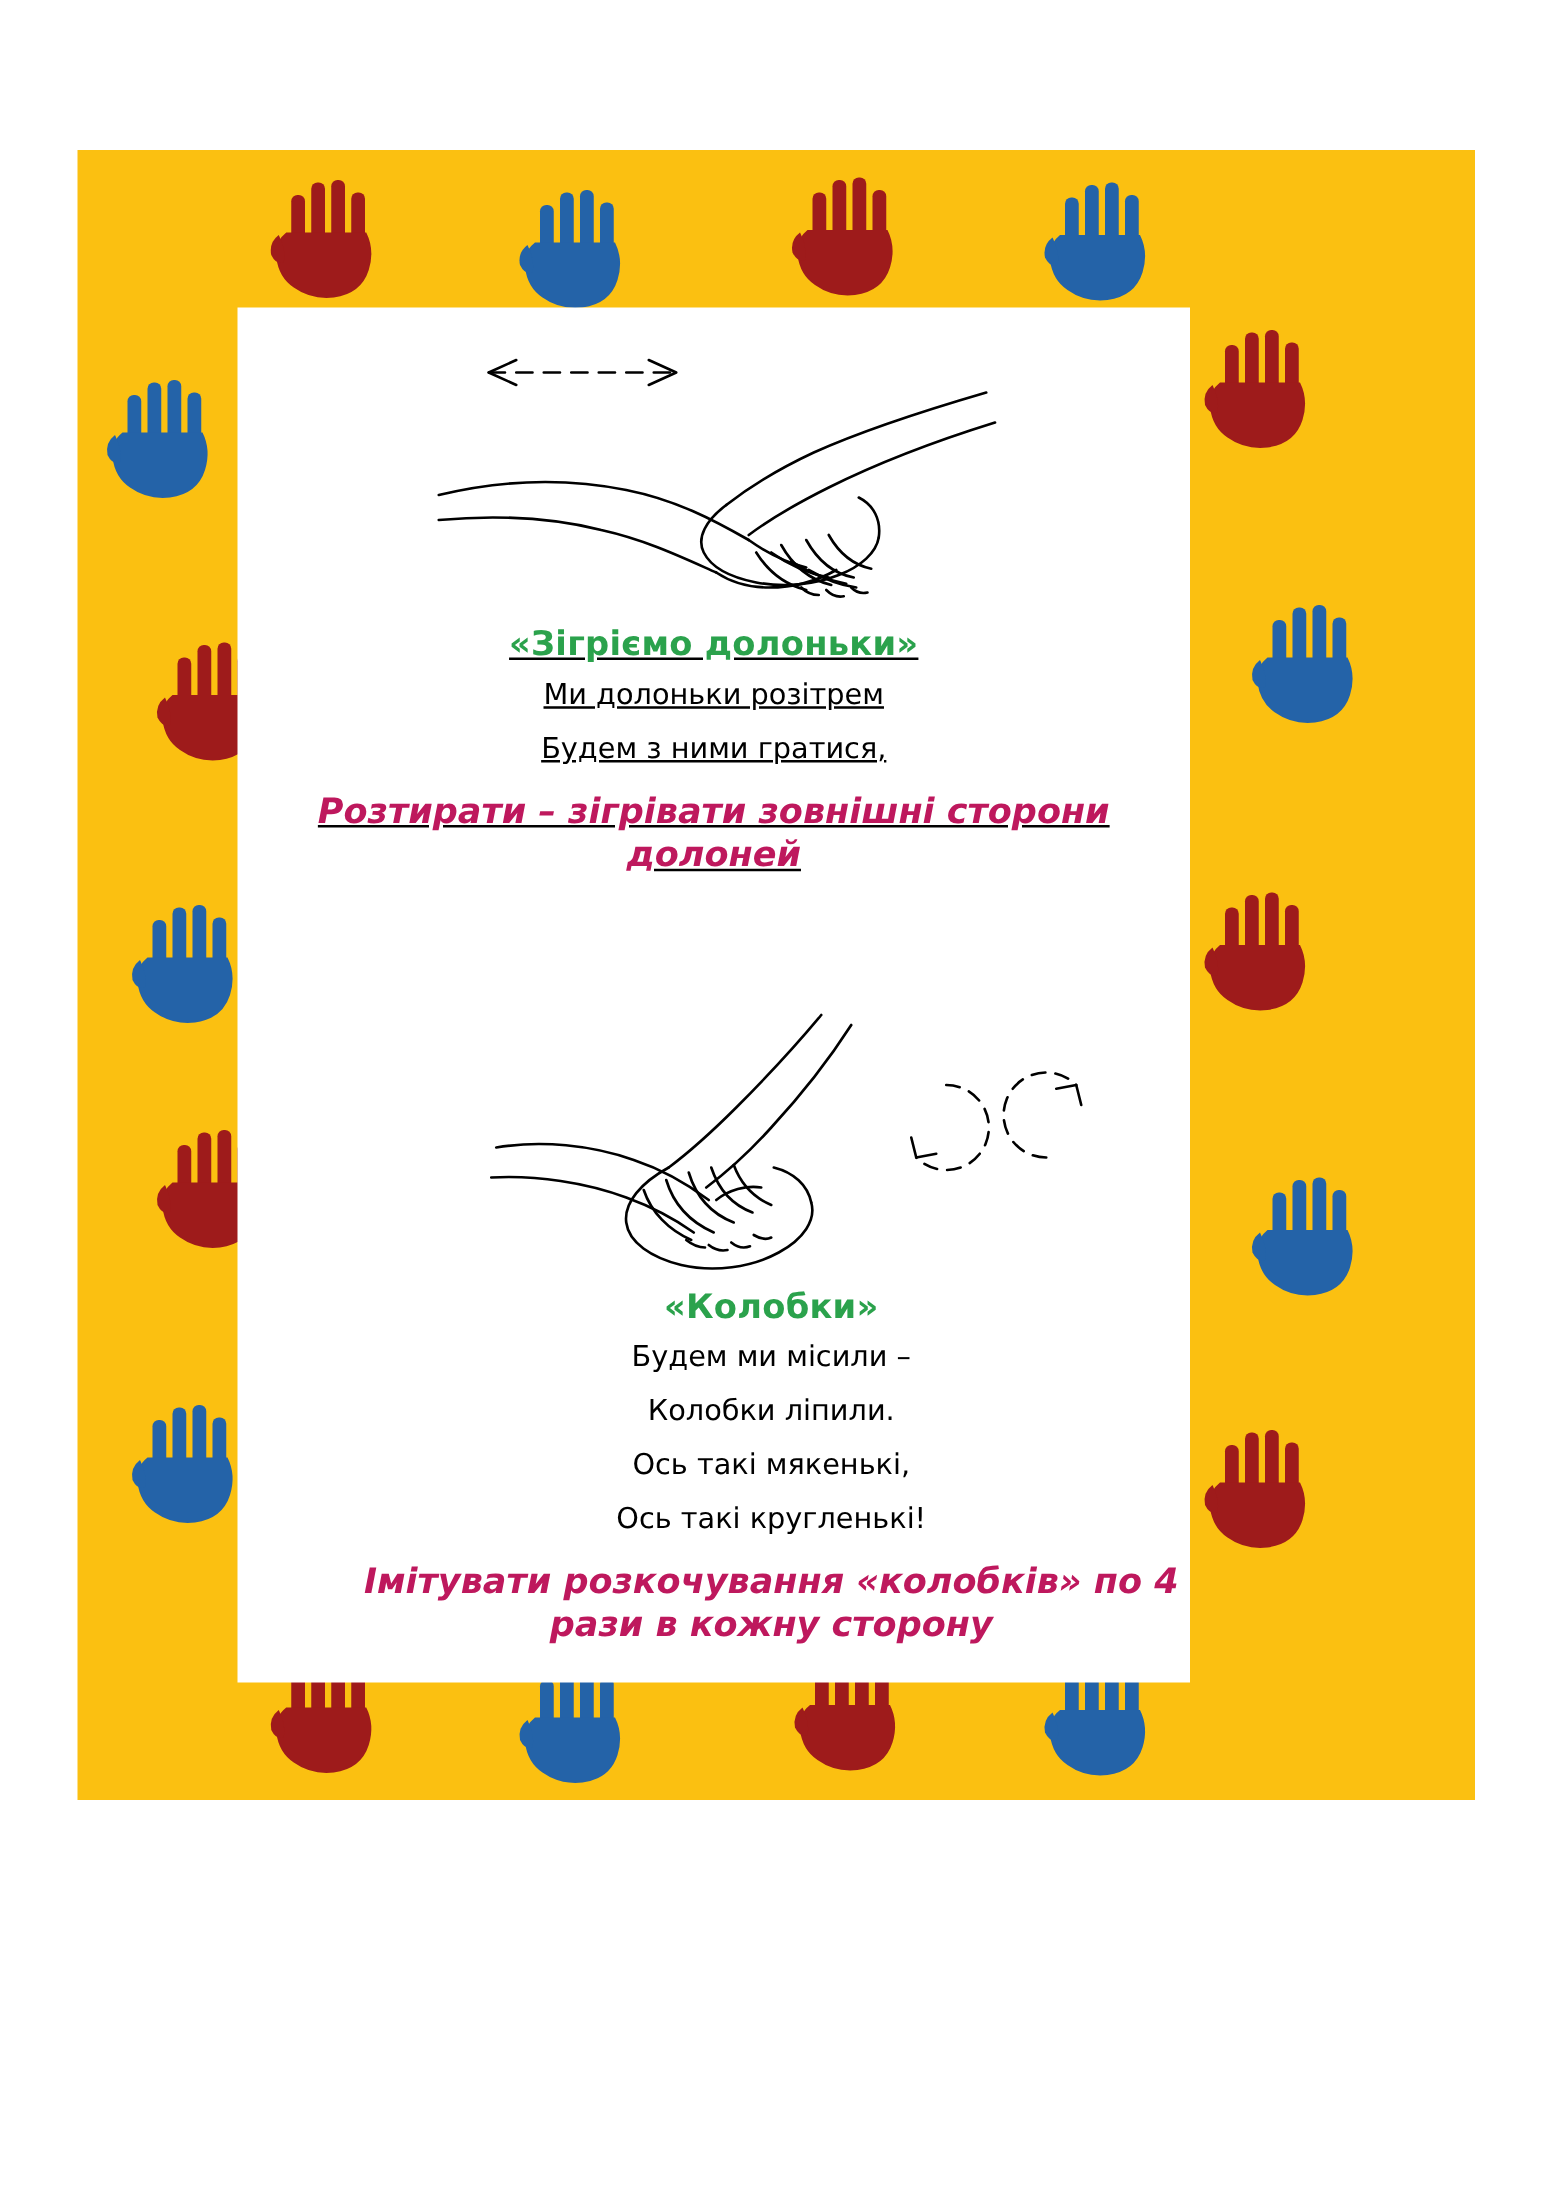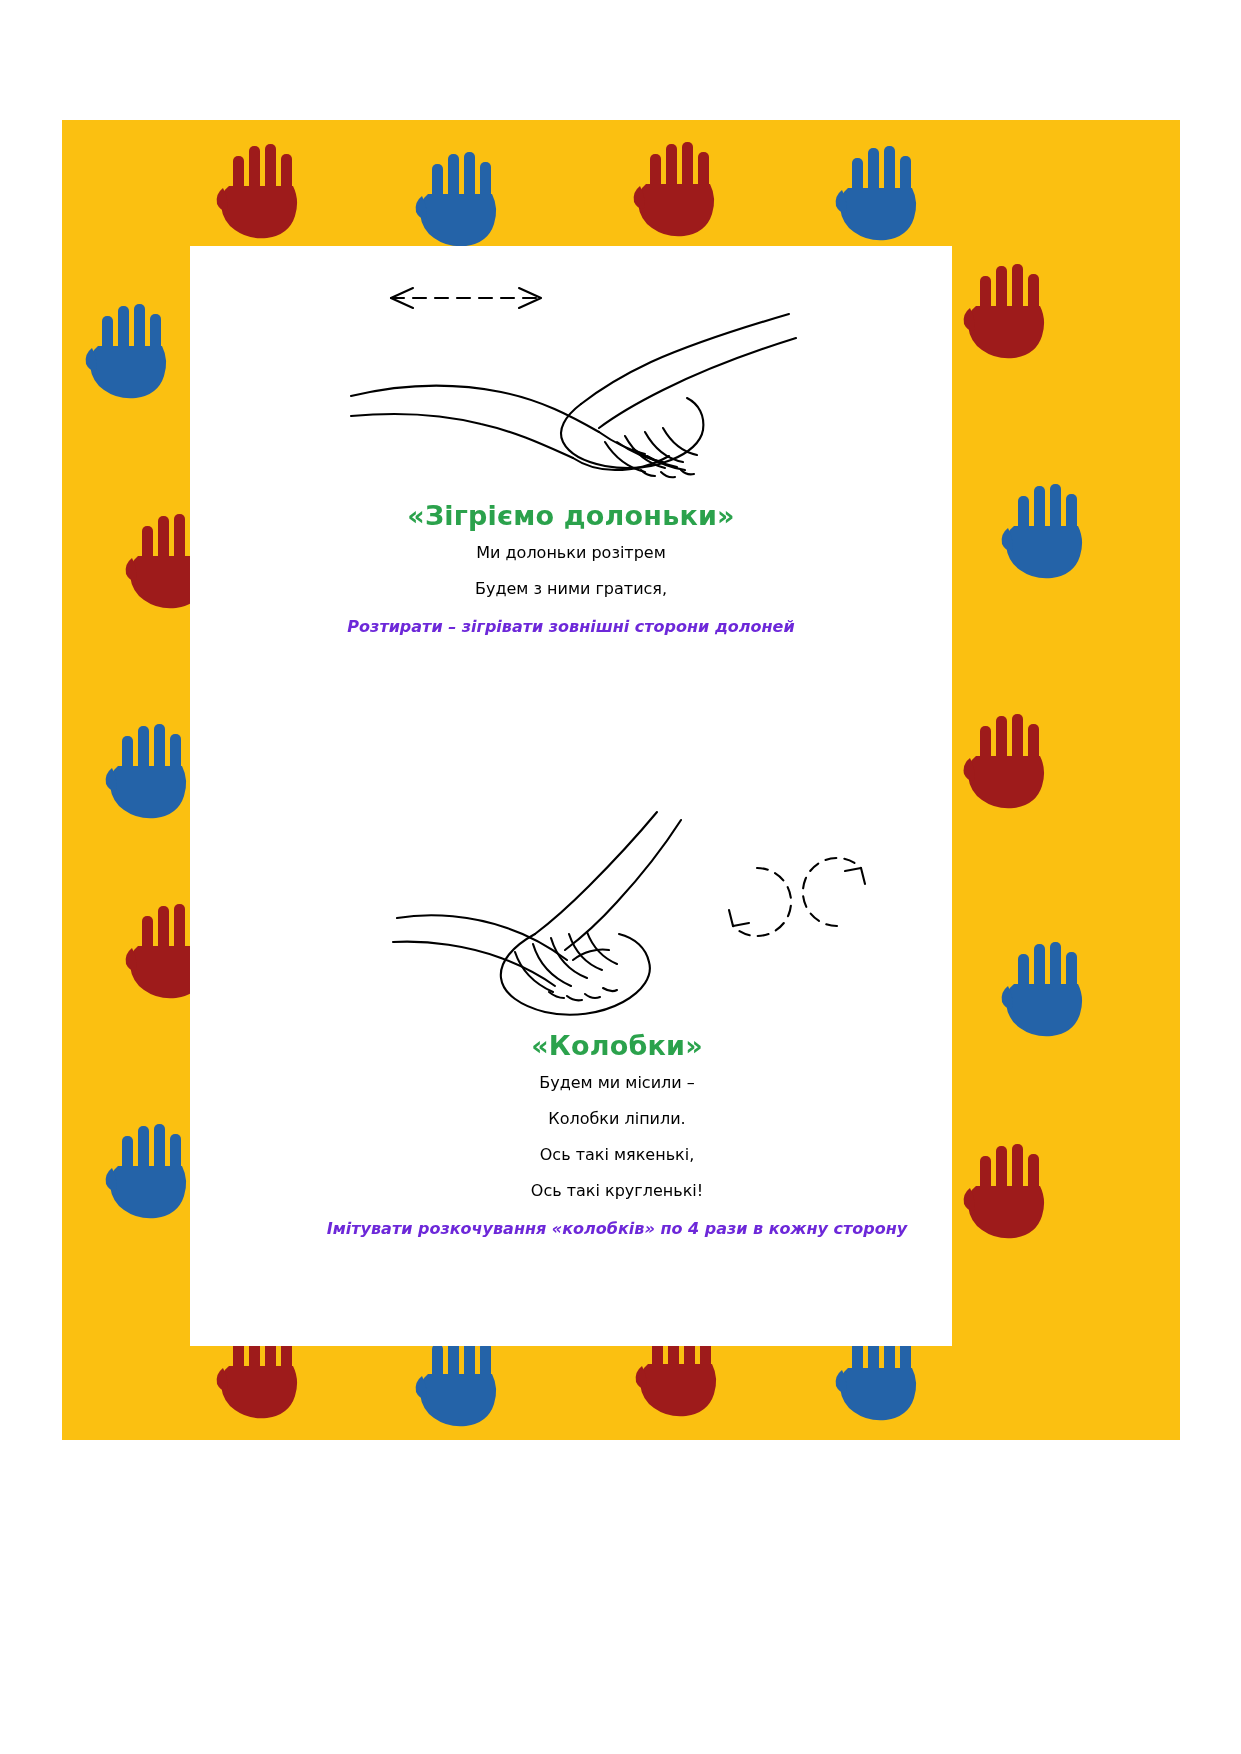--- a/index.html
+++ b/index.html
@@ -54,28 +54,28 @@
 
   .title {
     color: #2BA24C;
     font-size: 27px;
     font-weight: bold;
     margin: 4px 0 14px 0;
     letter-spacing: 0.2px;
   }
   .line {
     color: #000000;
-    font-size: 16px;
+    font-size: 23px;
     line-height: 1.0;
     margin: 0 0 20px 0;
     font-family: "DejaVu Sans", sans-serif;
   }
   .note {
-    color: #6d28d9;
-    font-size: 16px;
+    color: #be185d;
+    font-size: 28px;
     font-style: italic;
     font-weight: bold;
     line-height: 1.25;
     margin: 8px 0 0 0;
     padding: 0 13px;
   }
 </style>
 </head>
 <body>
 
@@ -297,21 +297,21 @@
       <rect x="66" y="14" width="11" height="42" rx="5"></rect>
       <path d="M14 46 q-10 8 -8 20 q2 16 14 24 q14 10 32 8 q22 -3 28 -22 q5 -16 -2 -30 z"></path>
       <path d="M8 48 q-8 6 -6 16 q4 8 10 6 q2 -10 -4 -22z"></path>
     </g>
       </svg>
   </div>
 </div>
 
 <div id="sheet">
 
-  <div class="block" style="top:20px;">
+  <div class="block" style="top:20px;text-decoration:underline;">
     <svg class="illus" width="460" height="230" viewBox="0 0 460 230">
       <g fill="none" stroke="#000" stroke-width="2.1" stroke-linecap="round" stroke-linejoin="round">
 
         <path d="M50 32 L200 32" stroke-dasharray="13 9"></path>
         <path d="M50 32 L72 22 M50 32 L72 42"></path>
         <path d="M200 32 L178 22 M200 32 L178 42"></path>
 
         <path d="M10 130 C60 118 110 116 160 126 C200 134 230 150 258 166"></path>
         <path d="M10 150 C54 146 100 148 140 158 C176 166 205 180 232 192"></path>
         <path d="M232 192 c12 8 26 12 42 12 c22 0 40 -6 54 -14"></path>

